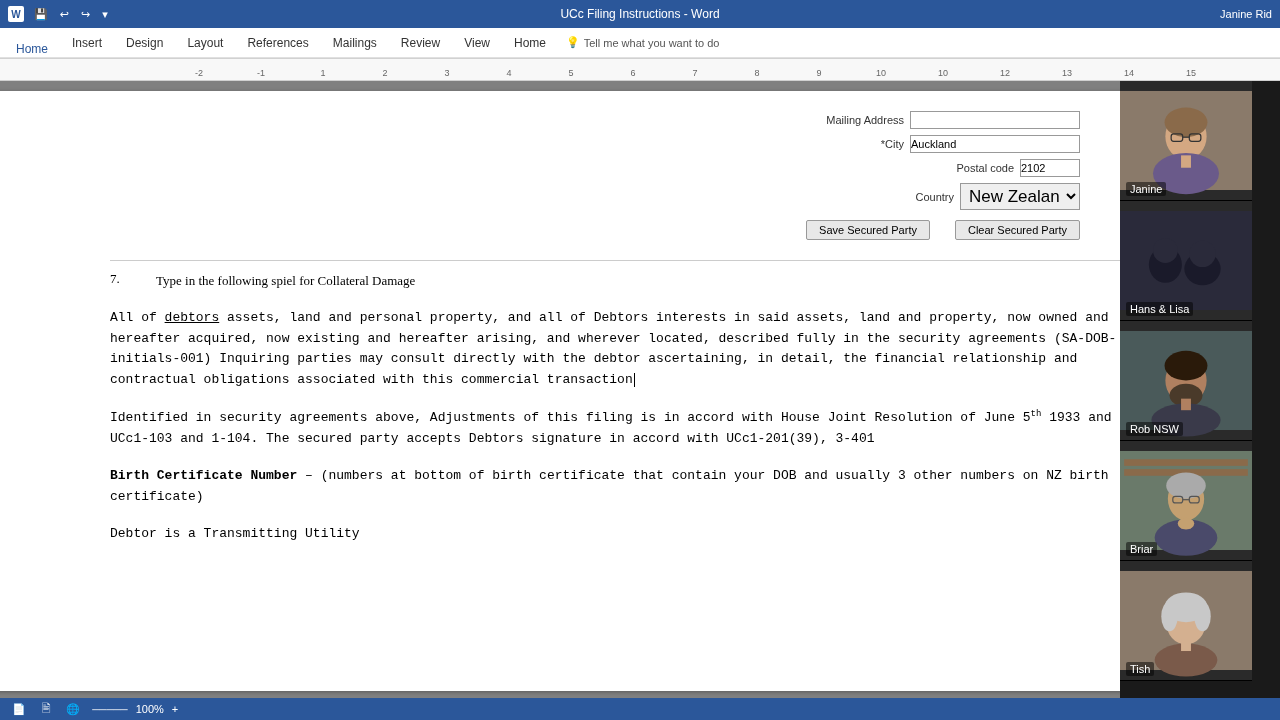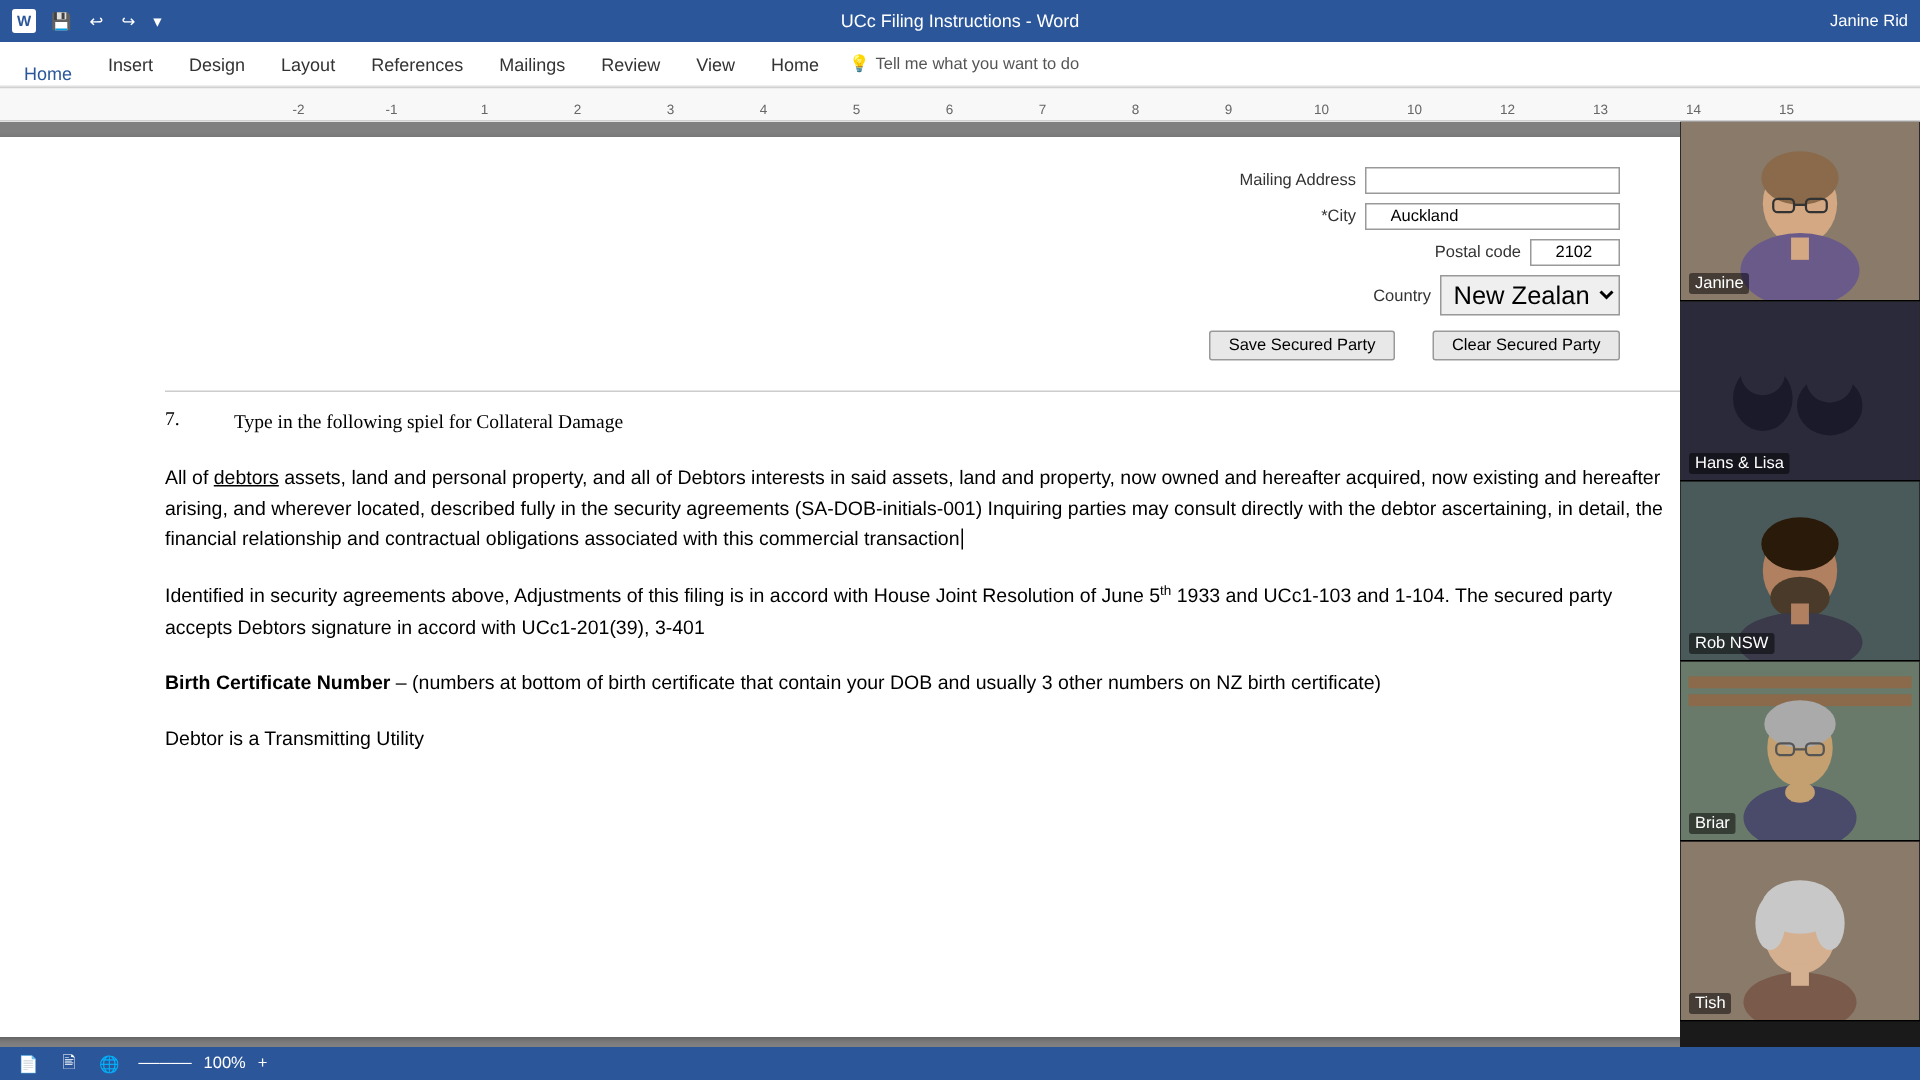--- a/index.html
+++ b/index.html
@@ -121,21 +121,21 @@
       gap: 6px;
     }
     .form-label {
       font-size: 11px;
       color: #333;
       text-align: right;
       min-width: 80px;
     }
     .form-input {
       border: 1px solid #999;
-      padding: 2px 16px;
+      padding: 2px 0;
       font-size: 11px;
       width: 170px;
     }
     .form-input-small {
       width: 60px;
     }
     .form-select {
       border: 1px solid #999;
       padding: 2px 4px;
       font-size: 17px;
@@ -171,21 +171,21 @@
       margin-bottom: 16px;
     }
     .list-num {
       font-size: 13px;
       font-family: 'Times New Roman', Times, serif;
       min-width: 30px;
     }
 
     .paragraph {
       margin-bottom: 16px;
-      font-family: Liberation Sans, sans-serif;
+      font-family: Liberation Mono, monospace;
       font-size: 13px;
       line-height: 1.6;
     }
 
     .underline { text-decoration: underline; }
     .bold { font-weight: bold; }
     .superscript { vertical-align: super; font-size: 9px; }
 
     .cursor-blink {
       display: inline-block;
@@ -199,21 +199,21 @@
     
     .sidebar {
       width: 160px;
       background: #1a1a1a;
       display: flex;
       flex-direction: column;
       flex-shrink: 0;
     }
 
     .participant-tile {
-      width: 160px;
+      width: 132px;
       height: 120px;
       background: #2a2a2a;
       position: relative;
       border-bottom: 1px solid #000;
       overflow: hidden;
       flex-shrink: 0;
       text-align: right;
     }
 
     .participant-name {

